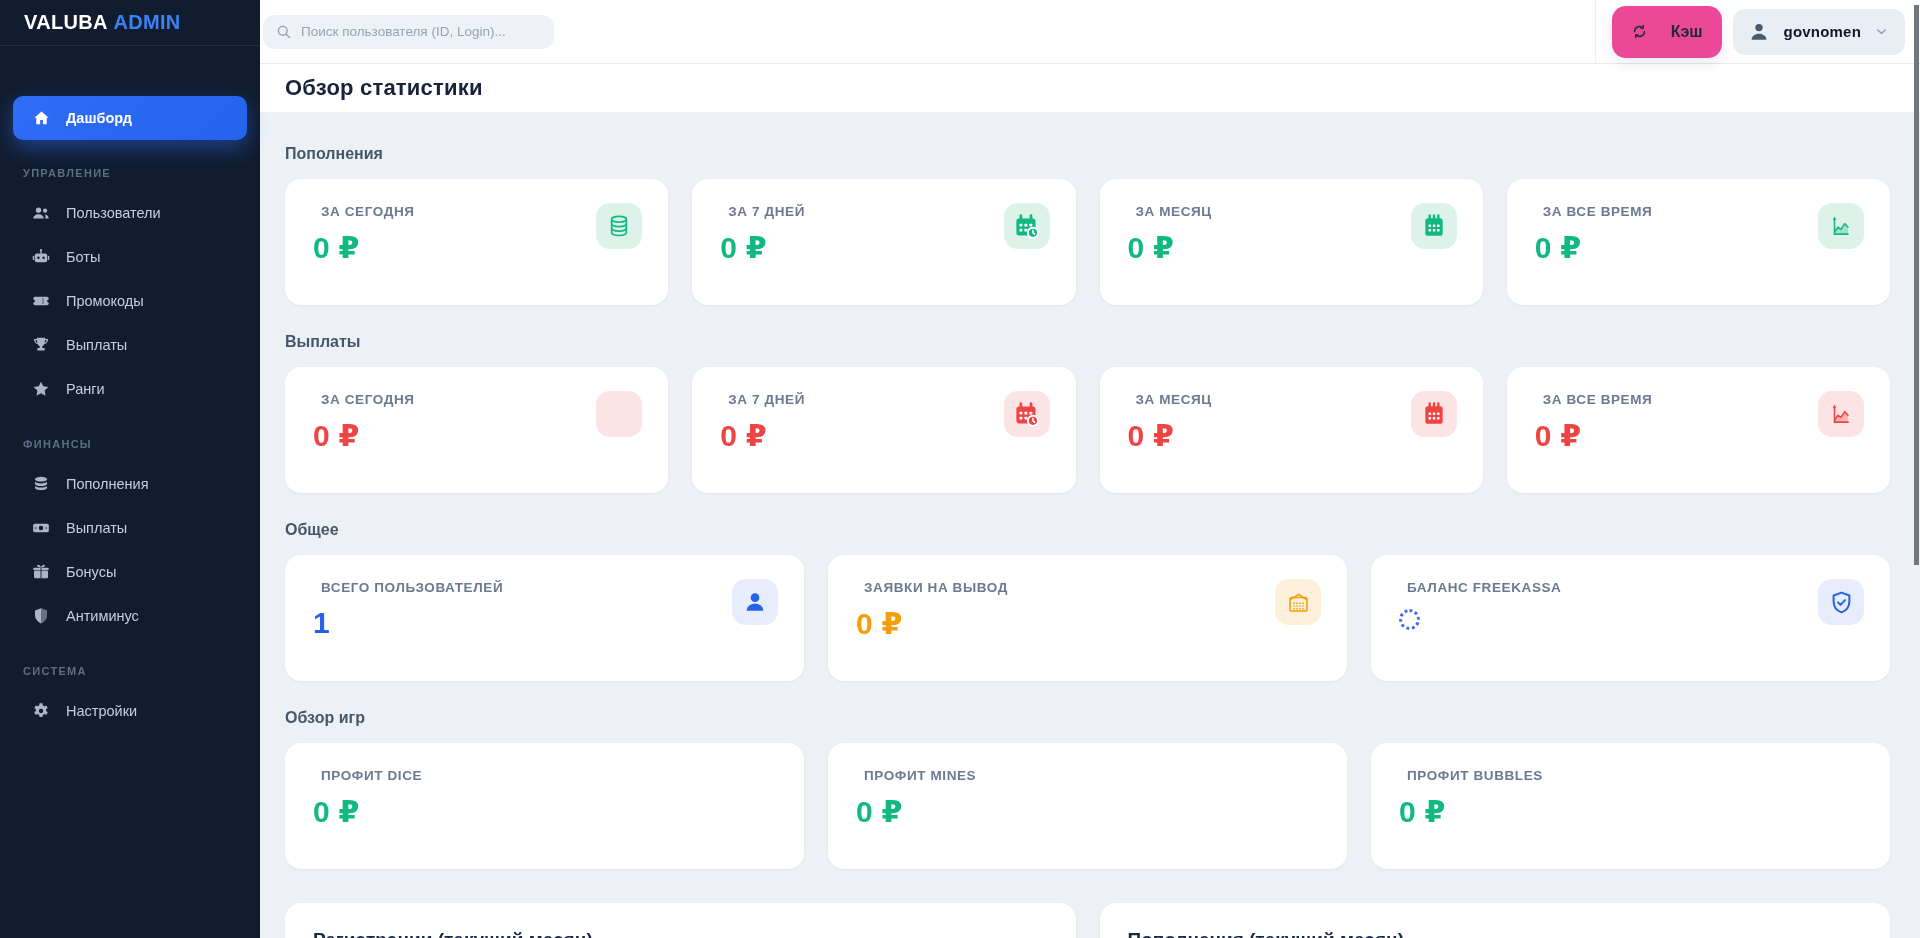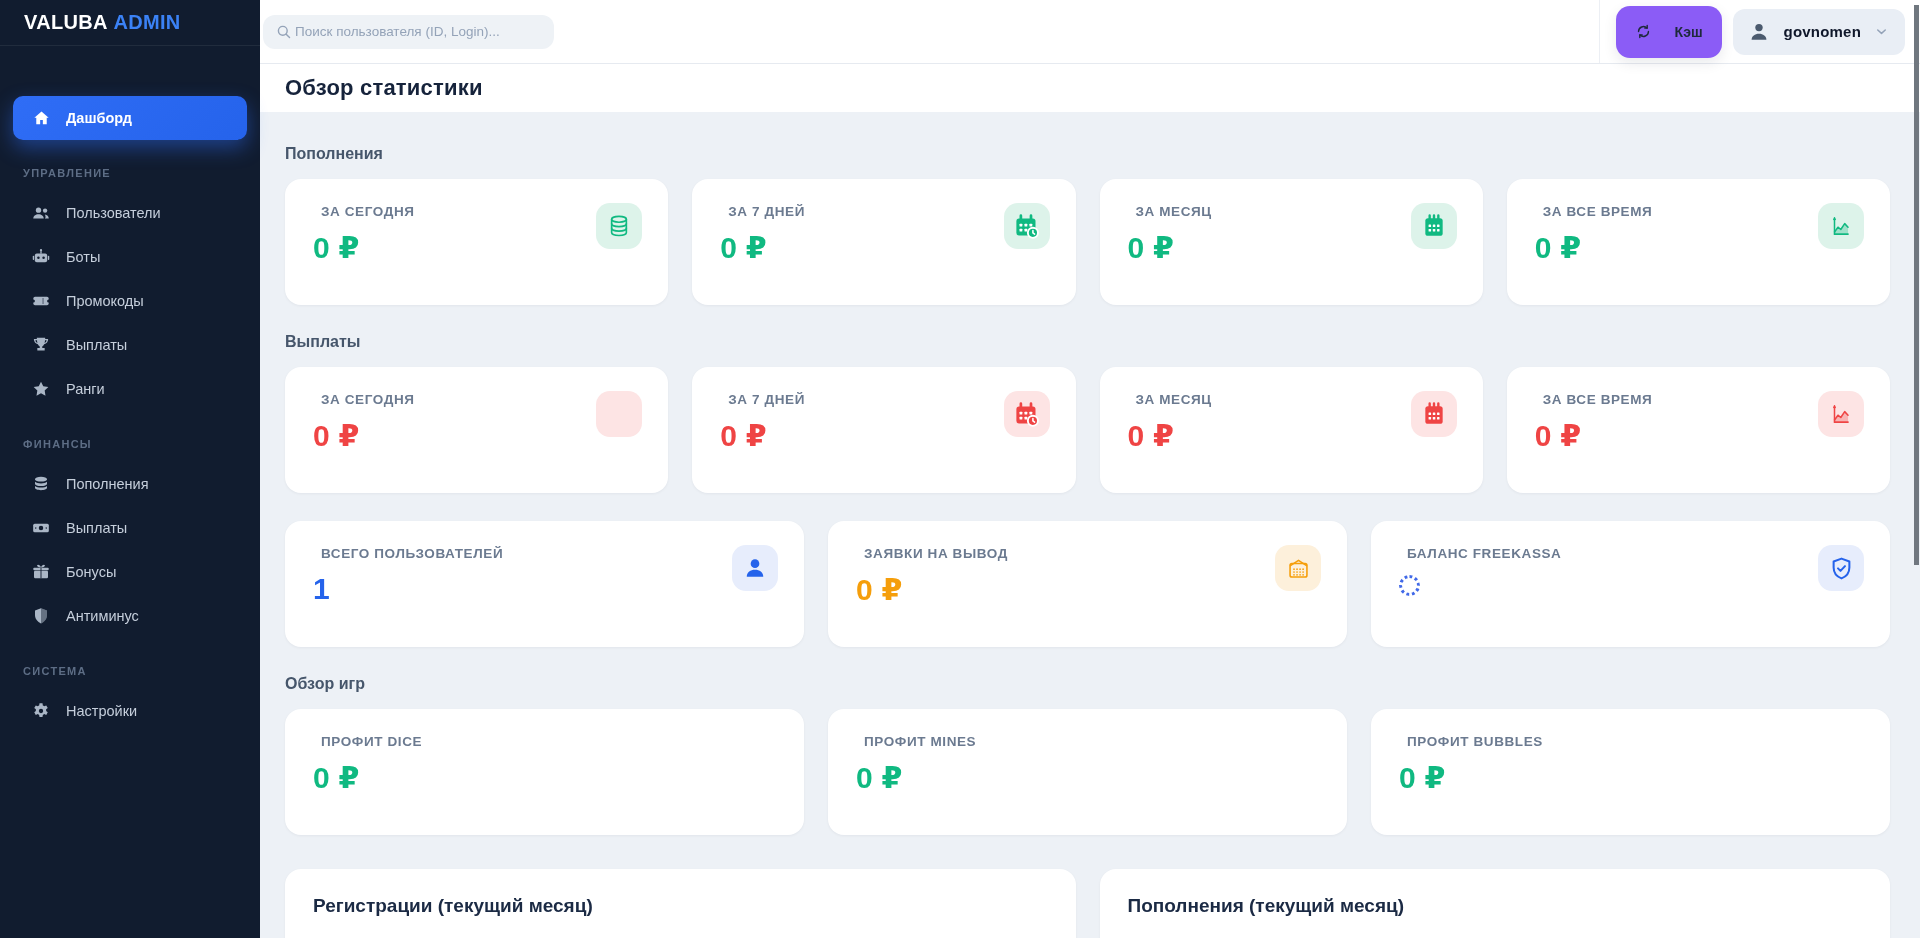--- a/index.html
+++ b/index.html
@@ -38,38 +38,38 @@
     letter-spacing:1.3px; color:#5d6d85;
   }
   
   .header {
     position:fixed; left:260px; right:0; top:0; height:64px;
     background:#fff; border-bottom:1px solid #e6eaf0; z-index:20;
     display:flex; align-items:center;
   }
   .search {
     margin-left:3px; width:291px; height:34px; border-radius:12px;
-    background:#eef2f6; display:flex; align-items:center; gap:3px;
+    background:#eef2f6; display:flex; align-items:center; gap:9px;
     padding:0 12px;
   }
   .search svg { color:#94a3b8; }
   .search input {
     border:none; outline:none; background:transparent; flex:1;
     font-size:13.5px; color:#334155; font-family:inherit;
   }
   .search input::placeholder { color:#94a3b8; }
   .header-right {
     margin-left:auto; display:flex; align-items:center; gap:11px;
     padding:0 15px 0 16px; border-left:1px solid #eceff4; height:100%;
   }
   .cache-btn {
     display:flex; align-items:center; gap:23px; height:52px; padding:0 19px;
-    background:#8b5cf6; border:none; border-radius:14px; cursor:pointer;
+    background:#ec4899; border:none; border-radius:14px; cursor:pointer;
     box-shadow:0 5px 14px rgba(15,23,42,.09);
-    font-size:14px; font-weight:600; color:#1e293b; font-family:inherit;
+    font-size:16px; font-weight:600; color:#1e293b; font-family:inherit;
   }
   .user-chip {
     display:flex; align-items:center; gap:13px; height:46px; padding:0 16px 0 14px;
     background:#e9eef5; border-radius:12px; cursor:pointer;
   }
   .user-chip .uname { font-size:15px; font-weight:700; color:#0f172a; letter-spacing:.2px; }
   .user-chip .av { color:#4b5a6e; display:flex; }
   .user-chip .chev { color:#94a3b8; display:flex; }
   
   .title-band {
@@ -405,20 +405,21 @@
                 <path d="M6 4.5l-1 2M6 4.5l1 2" stroke-width="1"></path>
                 <path d="M6 17.5l3.2-4.4 2.6 2.1 3.6-5.4 3.1 3.4v6h-12.5z" fill="currentColor" opacity=".3" stroke="none"></path>
                 <path d="M6 17.5l3.2-4.4 2.6 2.1 3.6-5.4 3.1 3.4" stroke-linecap="round" stroke-linejoin="round"></path>
                 <path d="M6 19.5h12.5" stroke-linecap="round"></path>
               </svg>
             </div>
           </div>
         </div>
       </section>
       <section class="sec">
+        <div class="sec-title">Общее</div>
         <div class="grid cols-3">
           <div class="card">
             <div class="clabel">ВСЕГО ПОЛЬЗОВАТЕЛЕЙ</div>
             <div class="cvalue val-blue">1</div>
             <div class="icon-chip chip-blue">
               <svg width="26" height="26" viewBox="0 0 24 24" fill="currentColor">
                 <circle cx="12" cy="8" r="4"></circle>
                 <path d="M4.4 20c0-4 3.4-6.3 7.6-6.3s7.6 2.3 7.6 6.3z"></path>
               </svg>
             </div>

